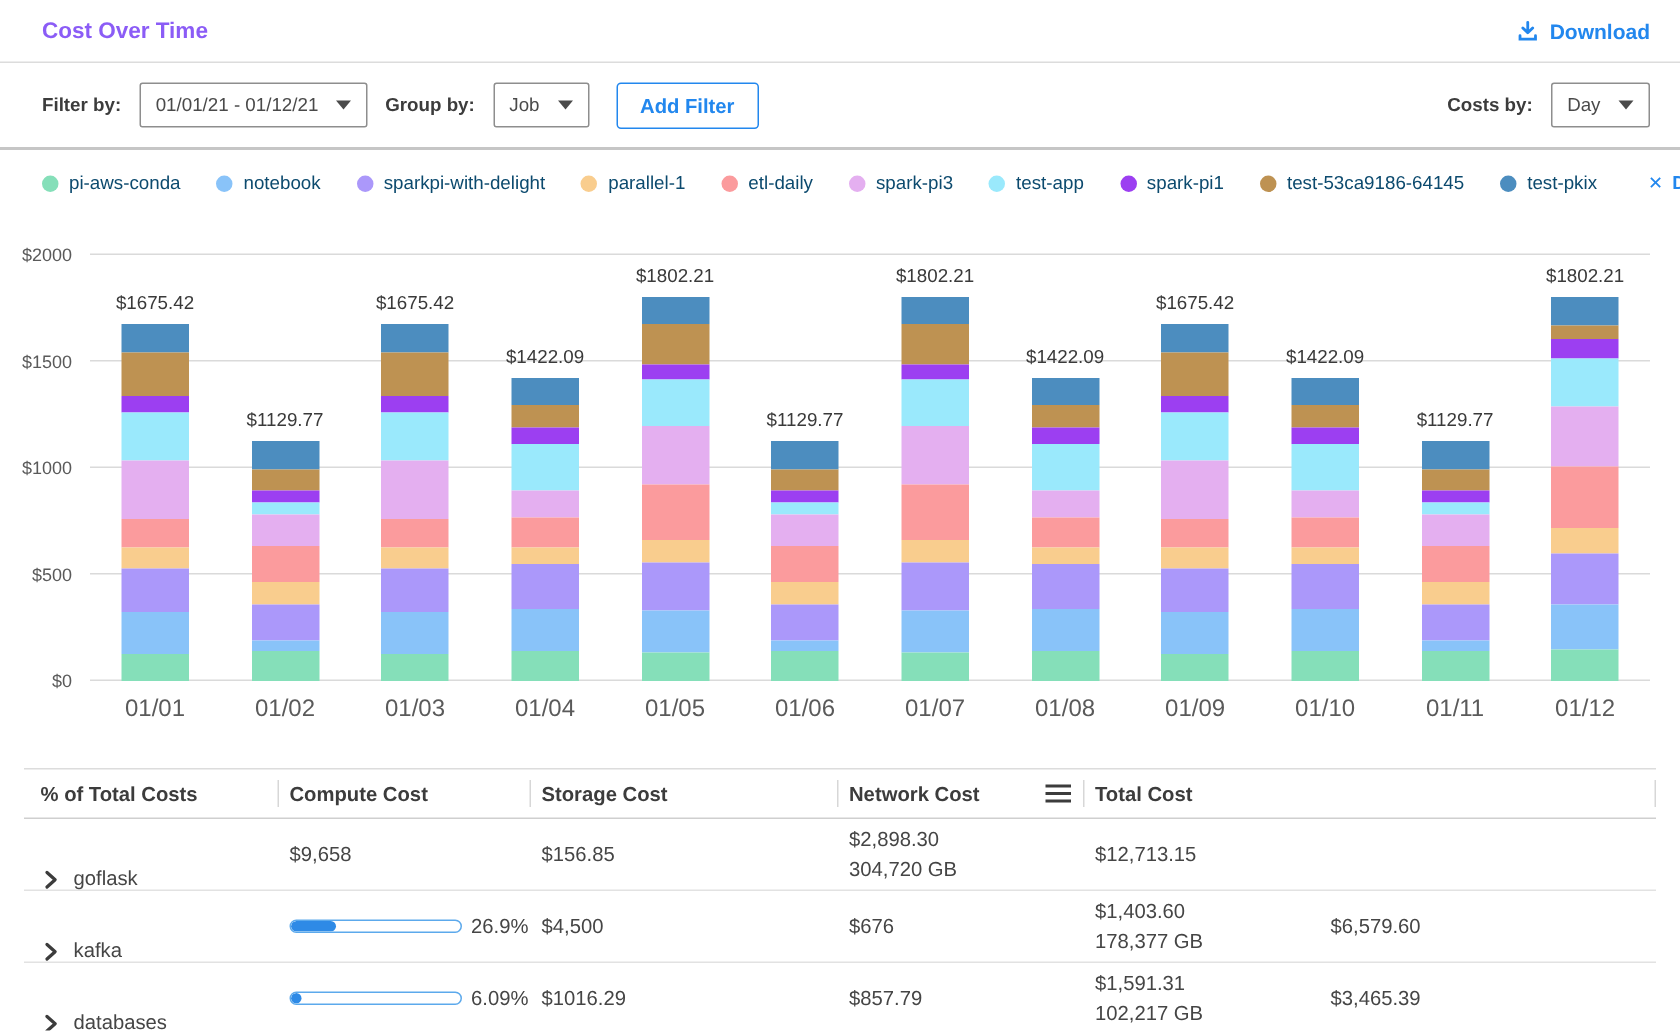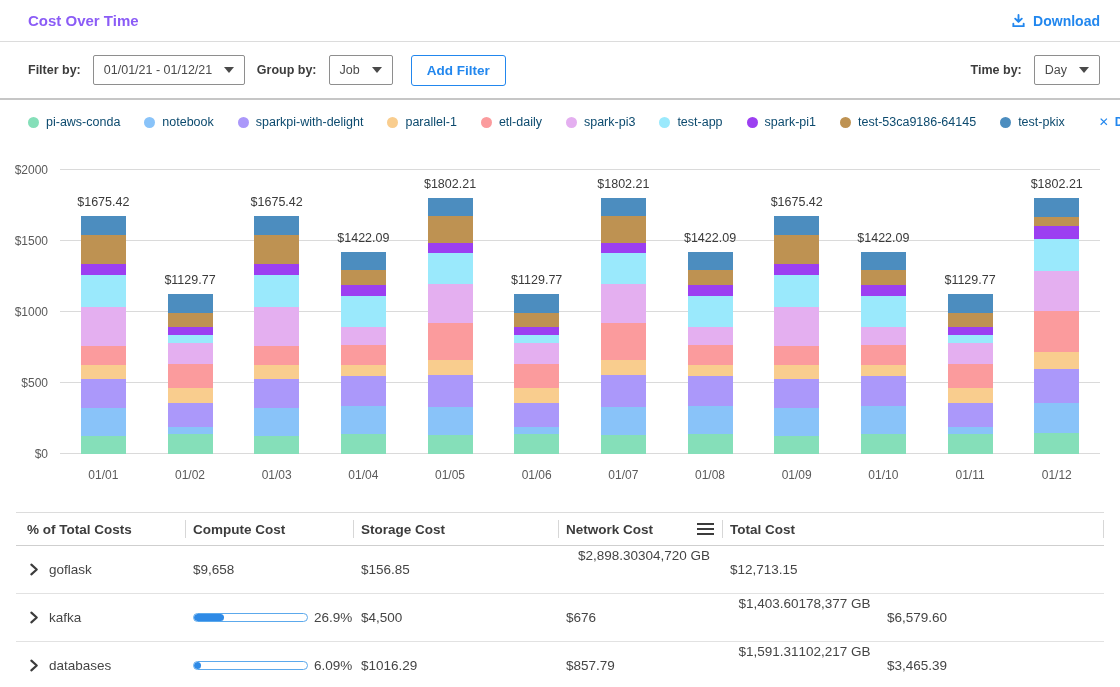--- a/index.html
+++ b/index.html
@@ -43,45 +43,45 @@
   .ytick { position:absolute; left:0; width:48px; text-align:right; font-size:12px;
     color:#5a5a5a; line-height:14px; }
   .bars-row { position:absolute; left:60px; right:0; bottom:36px; height:284px;
     display:flex; }
   .bar-slot { flex:1; position:relative; display:flex; flex-direction:column;
     justify-content:flex-end; align-items:center; }
   .bar-total { font-size:12.5px; color:#3a3a3a; margin-bottom:7px; white-space:nowrap; }
   .bar-stack { width:45px; display:flex; flex-direction:column; }
   .bar-seg { width:100%; flex:none; }
   .xlabels-row { position:absolute; left:60px; right:0; bottom:8px; display:flex; }
-  .xlabel { flex:1; text-align:center; font-size:12px; color:#5a5a5a; }
+  .xlabel { flex:1; text-align:center; font-size:16px; color:#5a5a5a; }
 
   
   .cost-table { margin:22px 16px 0 16px; border-top:1px solid #dcdcdc; }
   .tgrid { display:grid; grid-template-columns:169px 168px 205px 164px 157px 1fr; }
   .thead { border-bottom:1px solid #cfcfcf; height:33px; position:relative; }
   .th { display:flex; align-items:center; font-size:13.5px; font-weight:bold;
     color:#3c3c3c; padding-left:8px; position:relative; }
   .th:first-child { padding-left:11px; }
   .th + .th::before { content:""; position:absolute; left:0; top:7px; bottom:7px;
     width:1px; background:#d7d7d7; }
   .thead::after { content:""; position:absolute; right:0; top:7px; bottom:7px;
     width:1px; background:#d7d7d7; }
   .hamburger { margin-left:auto; margin-right:8px; cursor:pointer; display:flex;
     flex-direction:column; gap:3px; }
   .hamburger i { display:block; width:17px; height:2px; background:#3c3c3c; }
   .trow { height:48px; border-bottom:1px solid #e2e2e2; }
   .td { display:flex; align-items:center; font-size:13.5px; color:#454545; padding-left:8px; }
-  .td.ns { padding-left:11px; gap:9px; }
+  .td.ns { padding-left:11px; gap:9px;align-items:flex-end; }
   .chev { display:flex; align-items:center; cursor:pointer; }
   .pbar { width:115px; height:9px; border:1px solid #5ca9ec; border-radius:9px;
     overflow:hidden; background:#fff; flex:none; }
   .pbar .fill { display:block; height:100%; background:#2e8ae6; border-radius:9px; }
   .pct-text { margin-left:6px; }
-  .td.net { flex-direction:row; align-items:flex-start; justify-content:center;
+  .td.net { flex-direction:column; align-items:flex-start; justify-content:center;
     line-height:20px; }
 </style>
 </head>
 <body>
 
 <div class="topbar">
   <div class="page-title">Cost Over Time</div>
   <button class="download-btn">
     <span style="display:flex;">
       <svg width="15" height="15" viewBox="0 0 16 16">
@@ -99,21 +99,21 @@
     <span>01/01/21 - 01/12/21</span>
     <span class="caret"></span>
   </div>
   <span class="fb-label">Group by:</span>
   <div class="select">
     <span>Job</span>
     <span class="caret"></span>
   </div>
   <button class="add-filter-btn">Add Filter</button>
   <div class="fb-spacer"></div>
-  <span class="fb-label">Time by:</span>
+  <span class="fb-label">Costs by:</span>
   <div class="select">
     <span>Day</span>
     <span class="caret"></span>
   </div>
 </div>
 
 <div class="legendbar">
 
 <div class="legend-item">
       <div class="dot" style="background: rgb(133, 223, 185);"></div>

